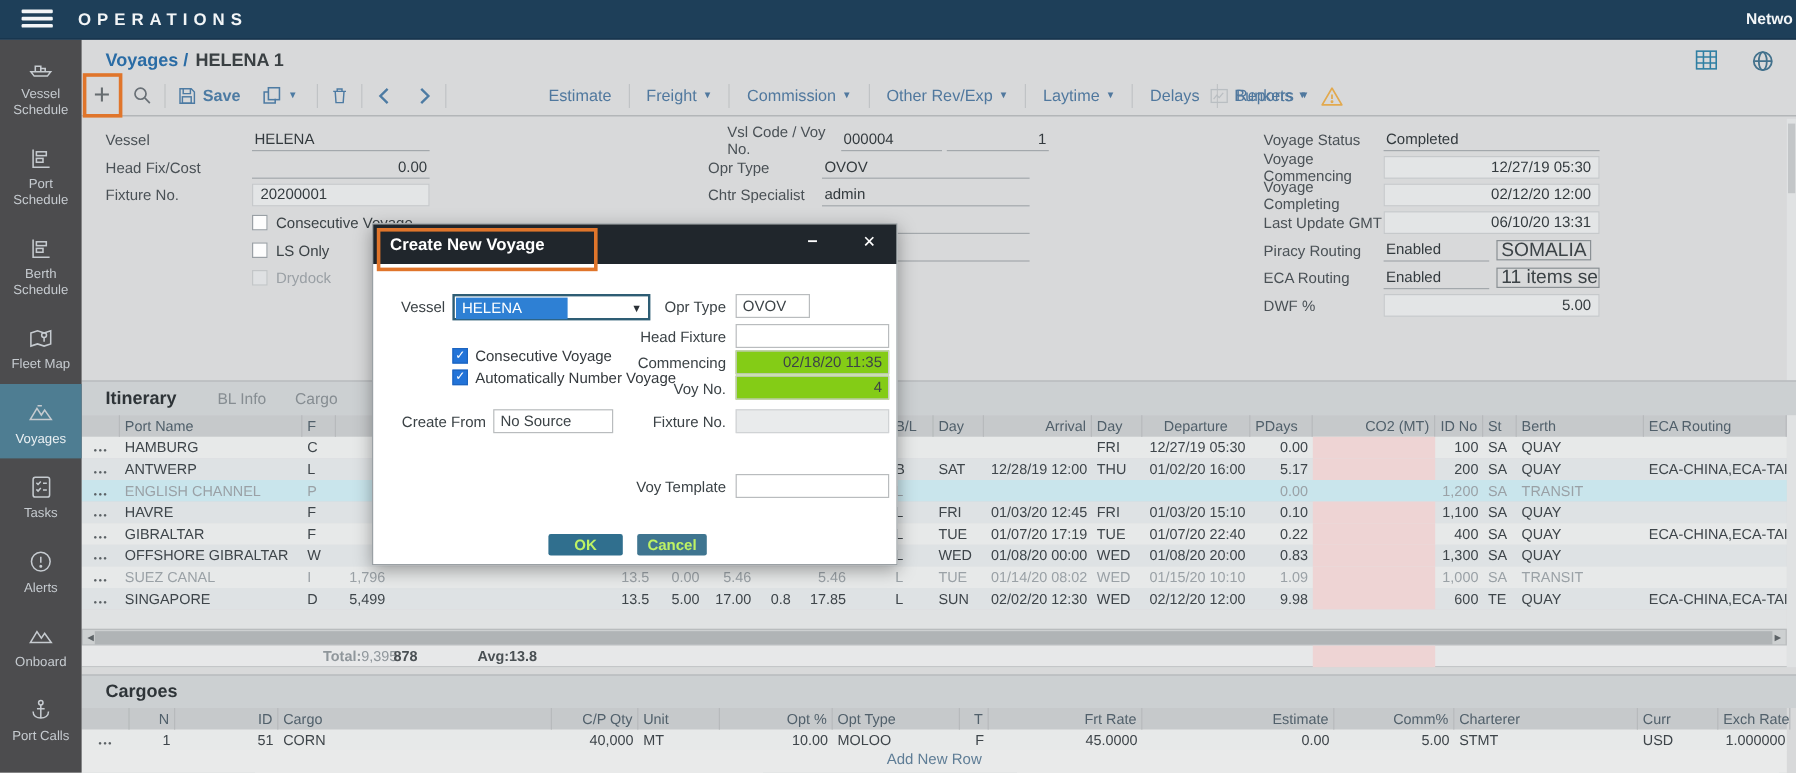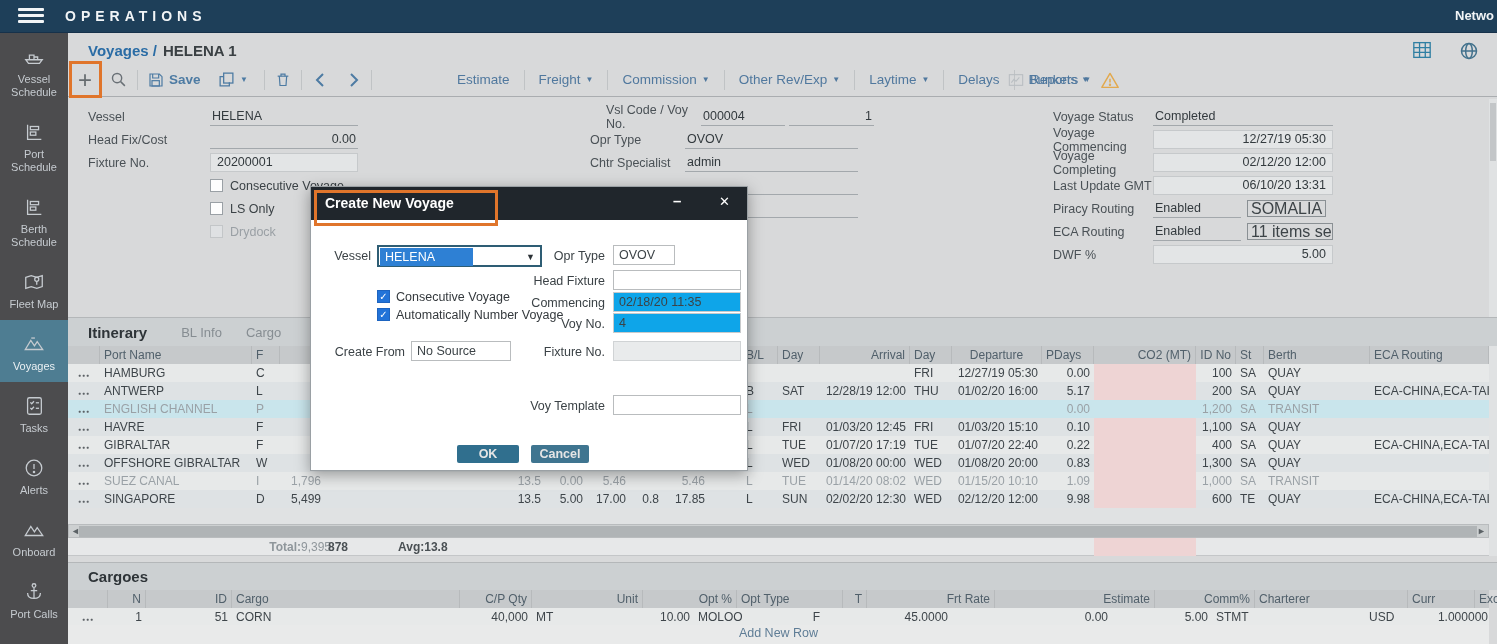--- a/index.html
+++ b/index.html
@@ -85,28 +85,28 @@
   .addrow span { color:#5f7d96; font-size:12.5px; line-height:16px; cursor:pointer; }
 
   
   .modal { position:absolute; left:310px; top:186px; width:438px; height:285px; background:#ffffff; border:1px solid #9aa0a4; box-shadow:0 4px 14px rgba(0,0,0,0.35); z-index:50; }
   .modal-hdr { position:absolute; left:0; top:0; width:100%; height:33px; background:#20262c; }
   .modal-title { position:absolute; left:14px; top:8px; color:#ffffff; font-weight:bold; font-size:14px; }
   .modal-min { position:absolute; left:362px; top:5px; color:#fff; font-size:15px; font-weight:bold; cursor:pointer; }
   .modal-x { position:absolute; left:408px; top:7px; color:#fff; font-size:13px; font-weight:bold; cursor:pointer; }
   .m-label { position:absolute; font-size:12.5px; color:#3b4246; text-align:right; line-height:20px; }
   .m-input { position:absolute; height:20px; border:1px solid #b9bcbe; background:#fff; font-size:12.5px; line-height:18px; padding:0 5px; white-space:nowrap; }
-  .m-input.gray { background:#0ea5e9; border-color:#c8cacc; }
+  .m-input.gray { background:#84cc16; border-color:#c8cacc; text-align:right; }
   .m-input.dis { background:#e9ebec; border-color:#d0d3d5; }
   .m-select { position:absolute; left:66px; top:58px; width:165px; height:22px; border:2px solid #2e5d74; background:#fff; cursor:pointer; }
   .m-sel-text { position:absolute; left:1px; top:1px; height:18px; line-height:18px; background:#2e80d4; color:#fff; font-size:12.5px; padding:0 38px 0 5px; }
   .m-caret { position:absolute; right:5px; top:5px; font-size:9px; color:#2b3136; }
   .m-cb { position:absolute; width:13px; height:13px; background:#2273d8; border:1px solid #1d64c0; color:#fff; font-size:10px; font-weight:bold; line-height:12px; text-align:center; cursor:pointer; }
   .m-cb-label { position:absolute; font-size:12.5px; color:#34393d; line-height:15px; }
-  .m-btn { position:absolute; top:258px; height:18px; color:#e5e5e5; font-weight:bold; font-size:12.5px; text-align:center; line-height:18px; border-radius:2px; cursor:pointer; }
+  .m-btn { position:absolute; top:258px; height:18px; color:#bef264; font-weight:bold; font-size:12.5px; text-align:center; line-height:18px; border-radius:2px; cursor:pointer; }
 
   .orange-box { position:absolute; border:3px solid #e0752b; z-index:60; }
 
   .icon-svg { display:block; }
 </style>
 </head>
 <body>
 
 <div class="topbar">
   <div class="hamburger">
@@ -654,21 +654,21 @@
 <div class="cargo-band">
   <span class="cargo-title">Cargoes</span>
 </div>
 <div class="tbl-rows" id="cargo-table" style="top:590px;">
     <div class="trow hdr">
       <div class="tcell" style="width: 40px; text-align: center;"></div>
       <div class="tcell" style="width: 38px; text-align: right;">N</div>
       <div class="tcell" style="width: 86px; text-align: right;">ID</div>
       <div class="tcell" style="width: 228px; text-align: left;">Cargo</div>
       <div class="tcell" style="width: 72px; text-align: right;">C/P Qty</div>
-      <div class="tcell" style="width: 68px; text-align: right; margin-left: 43px;">Unit</div>
+      <div class="tcell" style="width: 68px; text-align: left;">Unit</div>
       <div class="tcell" style="width: 94px; text-align: right;">Opt %</div>
       <div class="tcell" style="width: 106px; text-align: left;">Opt Type</div>
       <div class="tcell" style="width: 24px; text-align: right;">T</div>
       <div class="tcell" style="width: 128px; text-align: right;">Frt Rate</div>
       <div class="tcell" style="width: 160px; text-align: right;">Estimate</div>
       <div class="tcell" style="width: 100px; text-align: right;">Comm%</div>
       <div class="tcell" style="width: 153px; text-align: left;">Charterer</div>
       <div class="tcell" style="width: 67px; text-align: left;">Curr</div>
       <div class="tcell" style="width: 60px; text-align: right;">Exch Rate</div>
     </div>

